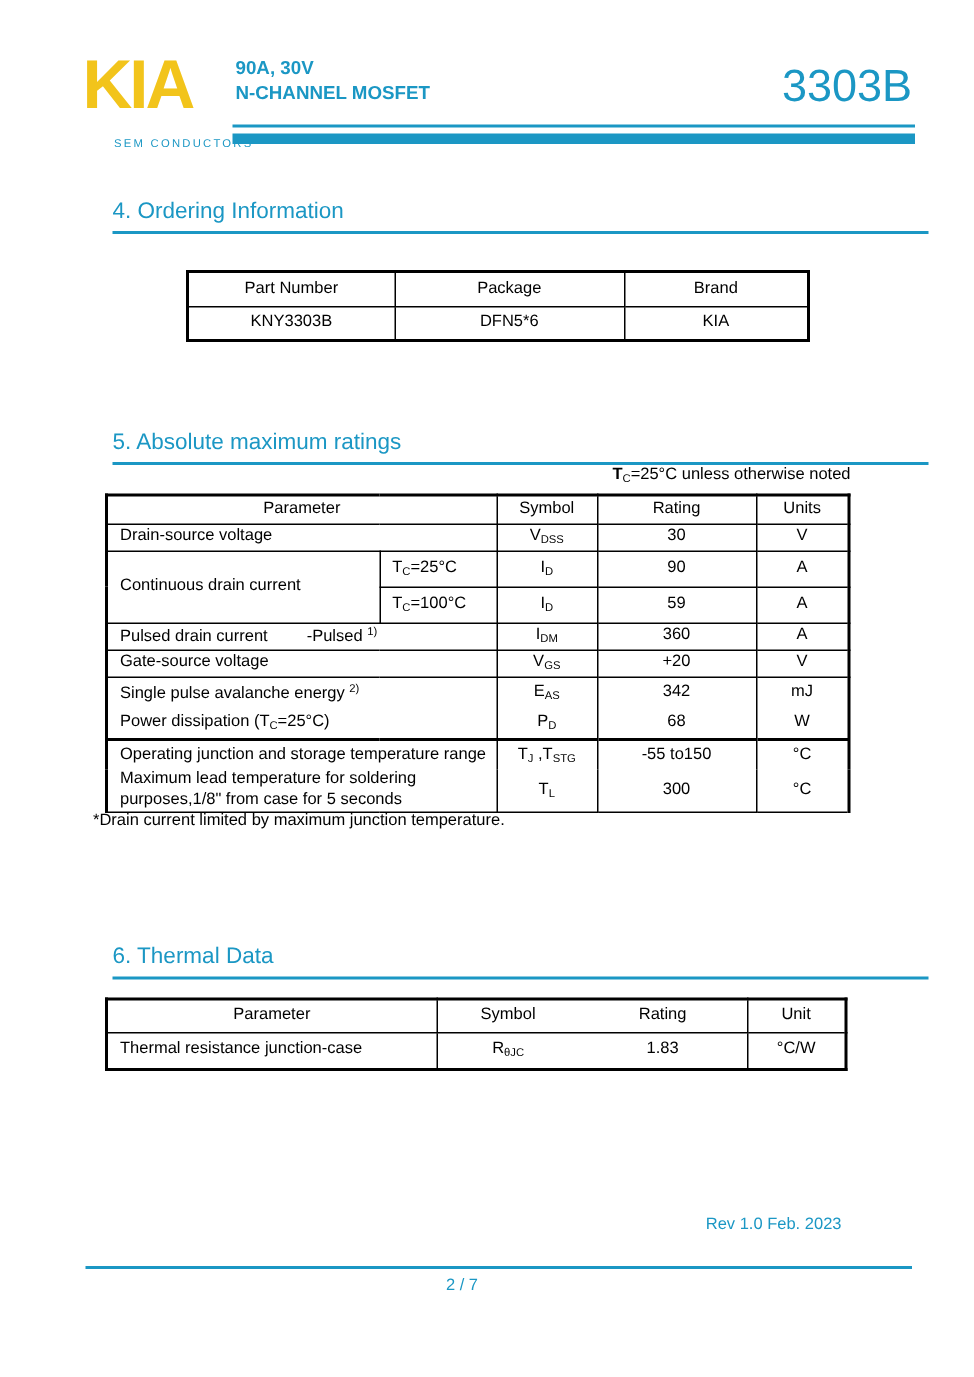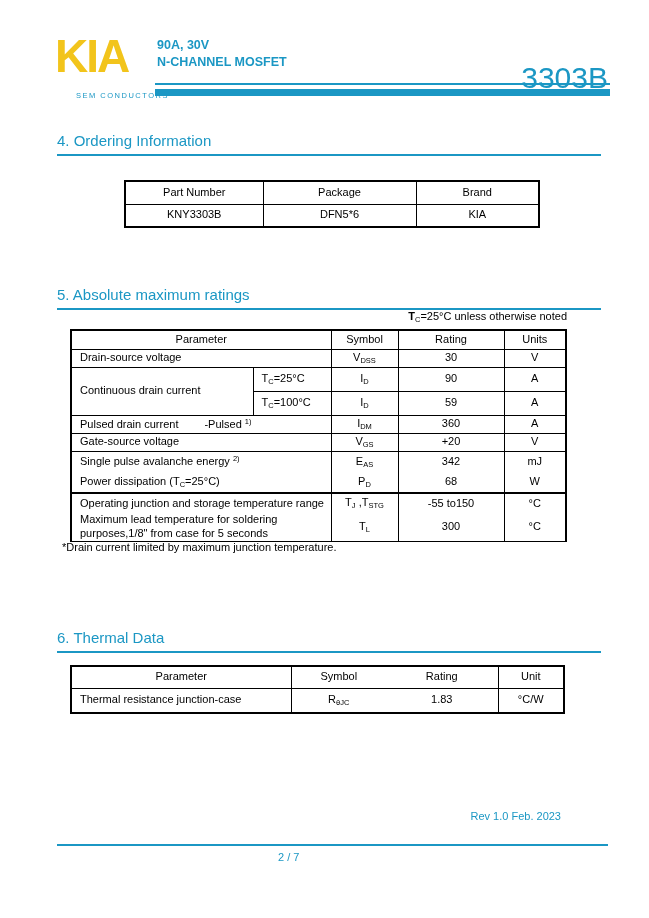--- a/index.html
+++ b/index.html
@@ -6,26 +6,26 @@
   body { margin:0; background:#ffffff; font-family:"Liberation Sans","DejaVu Sans",sans-serif; }
   .page { position:relative; width:649px; height:918px; background:#fff; overflow:hidden; }
 
   
   .logo { position:absolute; left:55px; top:29px; font-size:46px; font-weight:bold;
           color:#f2c41b; letter-spacing:-2px; }
   .logo-sub { position:absolute; left:57px; top:91px; font-size:7.5px; color:#1b97c4;
               letter-spacing:1.5px; white-space:nowrap;padding-left:19px; }
   .spec { position:absolute; left:157px; top:37px; color:#1b97c4; font-weight:bold;
           font-size:12.5px; line-height:17px; }
-  .partnum { position:absolute; top:41px; right:41px; font-size:30px; color:#1b97c4;margin-top:20px; }
+  .partnum { position:absolute; top:41px; right:41px; font-size:30px; color:#1b97c4; }
   .hline-thin  { position:absolute; left:155px; top:83px; width:455px; height:2px; background:#1b97c4; }
   .hline-thick { position:absolute; left:155px; top:89px; width:455px; height:7px; background:#1b97c4; }
 
   
-  .section-heading { position:absolute; left:57px; width:544px; color:#1b97c4;
+  .section-heading { position:absolute; left:75px; width:544px; color:#1b97c4;
                      font-size:15px; padding-bottom:5px; border-bottom:2px solid #1b97c4; }
   .sec4 { top:132px; } .sec5 { top:286px; } .sec6 { top:629px; }
 
   
   table { border-collapse:collapse;padding-left:25px; }
   td { border:1px solid #000; font-size:11px; color:#000; padding:0 6px; text-align:center;
        line-height:1.25; }
   td.param { text-align:left; padding-left:8px; }
 
   .ordering-table { position:absolute; left:124px; top:180px; border:2px solid #000; }
@@ -52,21 +52,21 @@
   .thermal-table tr.hdr td { height:22px; }
   .thermal-table tr.data td { height:25px; }
   td.nbr { border-right-style:hidden; }
   td.nbl { border-left-style:hidden; }
 
   sub { font-size:7.5px; vertical-align:-2px; letter-spacing:0; }
   sup { font-size:7.5px; vertical-align:4px; }
 
   
   .footer-line { position:absolute; left:57px; top:844px; width:551px; height:1.5px; background:#1b97c4; }
-  .page-num { position:absolute; top:851px; left:278px; width:60px; 
+  .page-num { position:absolute; top:851px; left:278px; width:60px; text-align:center;
               font-size:11px; color:#1b97c4; }
   .revision { position:absolute; top:810px; right:88px; font-size:11px; color:#1b97c4; }
 </style>
 </head>
 <body>
 
 <div class="page">
 
   <div class="logo">KIA</div>
   <div class="logo-sub">SEM CONDUCTORS</div>

